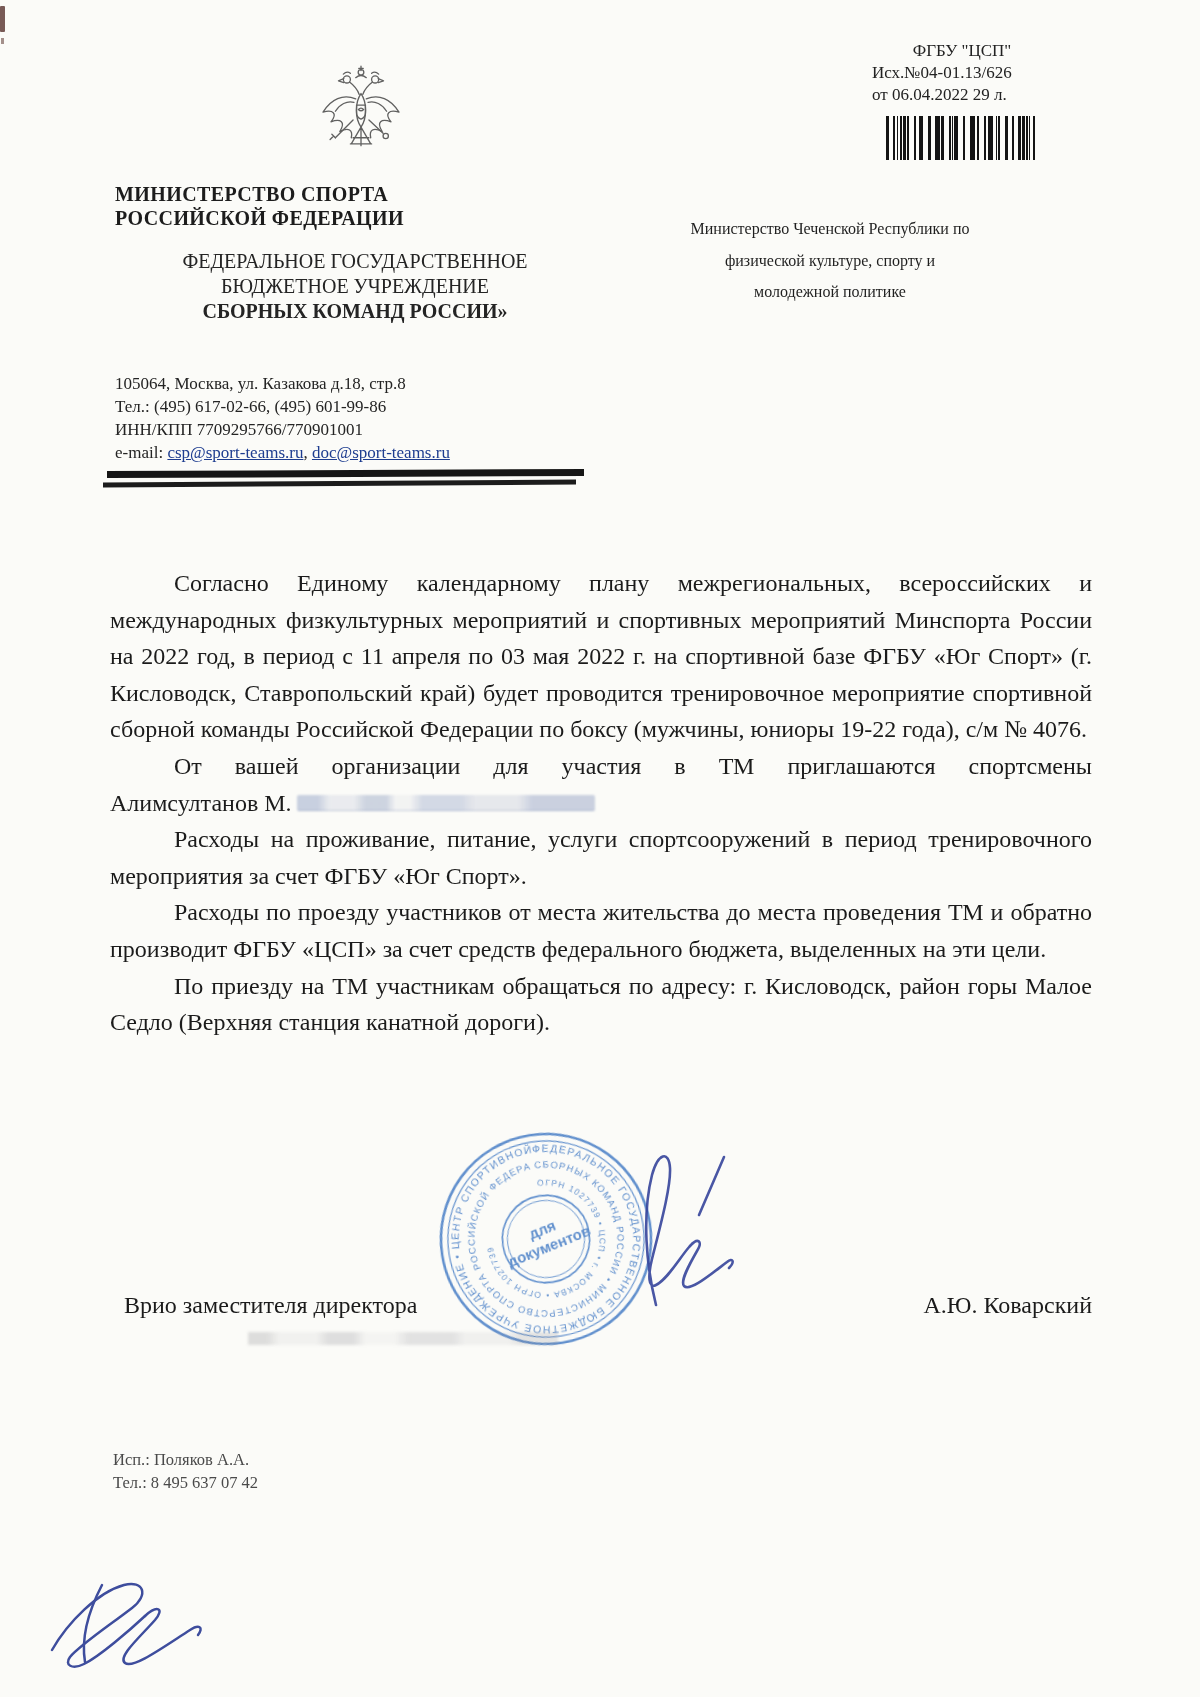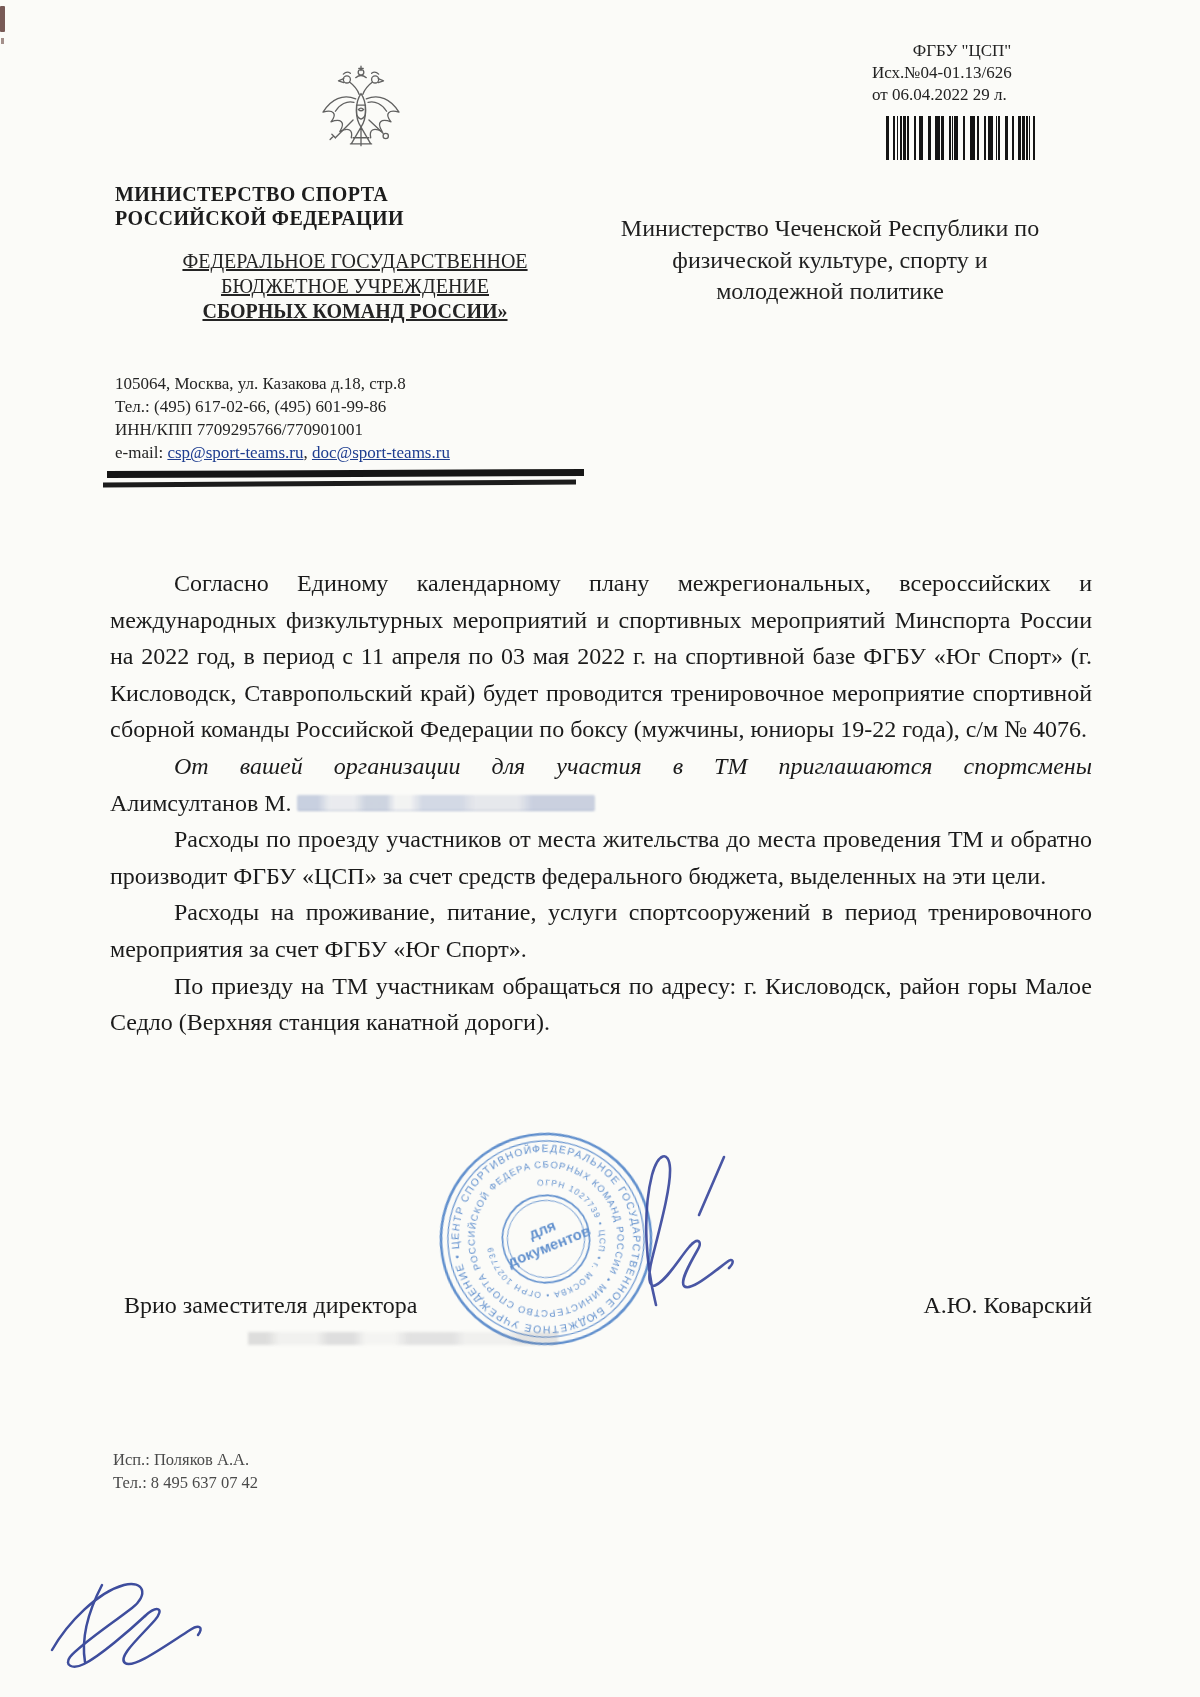--- a/index.html
+++ b/index.html
@@ -19,36 +19,36 @@
     background:
       repeating-linear-gradient(90deg,#141414 0 2px,transparent 2px 7px),
       repeating-linear-gradient(90deg,#141414 0 1px,transparent 1px 11px),
       repeating-linear-gradient(90deg,#141414 0 3px,transparent 3px 17px);}
 
   
   .eagle{left:308px;top:58px;width:106px;height:110px;}
   .ministry{left:115px;top:182px;width:480px;
             font-weight:bold;font-size:20px;line-height:24px;letter-spacing:.4px;color:#1c1c1c;}
   .orgname{left:115px;top:249px;width:480px;text-align:center;
-           font-size:20px;line-height:25px;color:#242424;text-decoration:underline;}
+           font-size:20px;line-height:25px;color:#242424;}
   .orgname .b{font-weight:bold;}
   .addr{left:115px;top:372px;width:480px;text-align:left;
         font-size:17px;line-height:23px;color:#242424;}
   .addr a,.addr .lnk{color:#1d3c8f;text-decoration:underline;}
   .rule1{left:107px;top:470px;width:477px;height:7px;background:#161616;transform:rotate(-.25deg);}
   .rule2{left:103px;top:481px;width:473px;height:5px;background:#1c1c1c;transform:rotate(-.35deg);}
 
   
   .recipient{left:585px;top:213px;width:490px;text-align:center;
-             font-size:24px;line-height:31.5px;color:#1f1f1f;}
+             font-size:16px;line-height:31.5px;color:#1f1f1f;}
 
   
   .letterbody{left:110px;top:565px;width:982px;font-size:24px;line-height:36.6px;color:#1b1b1b;}
   .letterbody p{margin:0;text-indent:64px;text-align:justify;}
-  .letterbody p.stretch{text-align-last:justify;font-style:italic;}
+  .letterbody p.stretch{text-align-last:justify;}
   .letterbody p.noindent{text-indent:0;}
   .smudge{display:inline-block;width:298px;height:15px;margin-left:5px;vertical-align:baseline;
     border-bottom:1px solid rgba(95,115,165,.3);filter:blur(1.1px);border-radius:2px;
     background:linear-gradient(90deg,
       rgba(120,140,185,.38) 0 7%, rgba(150,160,195,.16) 11% 19%,
       rgba(110,130,175,.32) 23% 30%, rgba(170,175,200,.1) 33% 38%,
       rgba(120,140,185,.3) 42% 55%, rgba(140,150,185,.18) 60% 74%,
       rgba(108,128,178,.34) 79% 100%);}
 
   
@@ -133,22 +133,22 @@
 <div class="abs recipient">
   <div>Министерство Чеченской Республики по</div>
   <div>физической культуре, спорту и</div>
   <div>молодежной политике</div>
 </div>
 
 <div class="abs letterbody">
   <p>Согласно Единому календарному плану межрегиональных, всероссийских и международных физкультурных мероприятий и спортивных мероприятий Минспорта России на 2022 год, в период с 11 апреля по 03 мая 2022 г. на спортивной базе ФГБУ «Юг Спорт» (г. Кисловодск, Ставропольский край) будет проводится тренировочное мероприятие спортивной сборной команды Российской Федерации по боксу (мужчины, юниоры 19-22 года), с/м № 4076.</p>
   <p class="stretch">От вашей организации для участия в ТМ приглашаются спортсмены</p>
   <p class="noindent"><span>Алимсултанов М.</span><span class="smudge"></span></p>
+  <p>Расходы на проживание, питание, услуги спортсооружений в период тренировочного мероприятия за счет ФГБУ «Юг Спорт».</p>
   <p>Расходы по проезду участников от места жительства до места проведения ТМ и обратно производит ФГБУ «ЦСП» за счет средств федерального бюджета, выделенных на эти цели.</p>
-  <p>Расходы на проживание, питание, услуги спортсооружений в период тренировочного мероприятия за счет ФГБУ «Юг Спорт».</p>
   <p>По приезду на ТМ участникам обращаться по адресу: г. Кисловодск, район горы Малое Седло (Верхняя станция канатной дороги).</p>
 </div>
 
 <svg class="abs stamp" viewBox="0 0 220 220">
   <defs>
     <path id="ringA" d="M110,22 a88,88 0 1,1 -0.05,0"></path>
     <path id="ringB" d="M110,38 a72,72 0 1,1 -0.05,0"></path>
     <path id="ringC" d="M110,56 a54,54 0 1,1 -0.05,0"></path>
   </defs>
   <g fill="none" stroke="#4d82c8">

